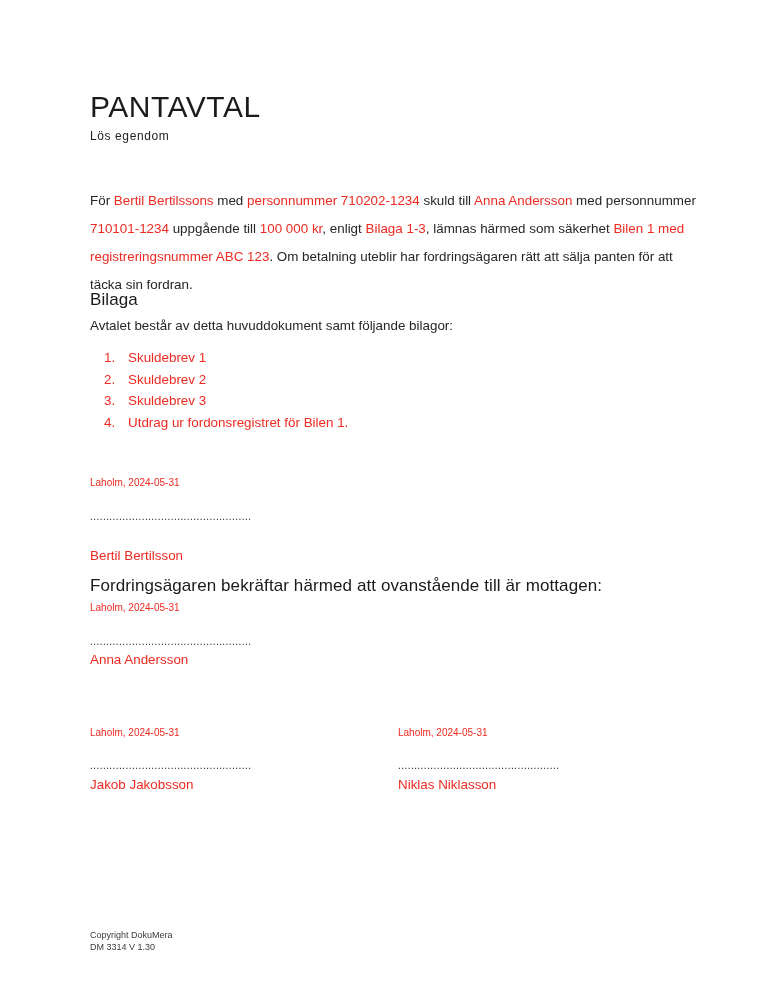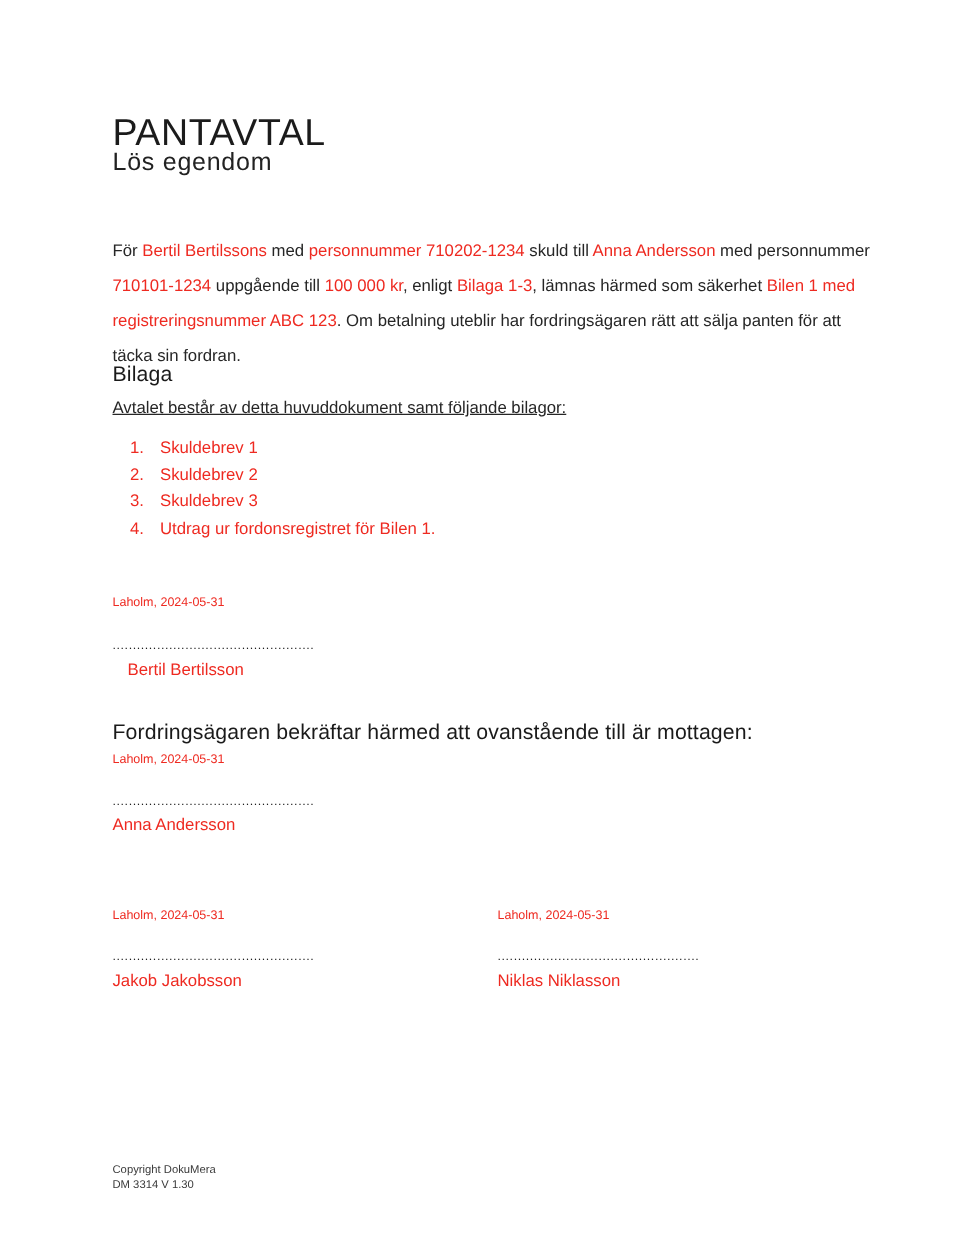--- a/index.html
+++ b/index.html
@@ -21,43 +21,43 @@
   .red { color: var(--accent-red, #ee2a21); }
 
   .doc-title {
     left: 90px; top: 90px;
     font-size: 30px;
     font-weight: 400;
     letter-spacing: 0.5px;
     color: #1b1b1b;
   }
   .doc-subtitle {
-    left: 90px; top: 119px;
-    font-size: 20px;
+    left: 90px; top: 129px;
+    font-size: 12px;
     letter-spacing: 0.6px;
     color: #222222;
   }
   .intro-par {
     left: 90px; top: 187px;
     width: 618px;
     font-size: 13.4px;
     line-height: 28px;
     color: #262626;
   }
   .section-heading {
     font-size: 17px;
     font-weight: 400;
     color: #1a1a1a;
     letter-spacing: 0.1px;
     white-space: nowrap;
   }
   .h-bilagor   { left: 90px; top: 290px; }
   .bilagor-intro {
     left: 90px; top: 318px;
-    font-size: 13.4px; color: #262626; text-decoration: underline;
+    font-size: 13.4px; color: #262626;
   }
   .attachment-list {
     left: 104px; top: 350px;
     list-style: none;
     font-size: 13.4px;
   }
   .attachment-list li {
     height: 21.5px;
     display: flex;
   }
@@ -77,21 +77,21 @@
     overflow: hidden;
     width: 162px;
   }
   .sig-name {
     font-size: 13.4px;
     white-space: nowrap;
   }
   .h-sig1   { left: 90px; top: 451px; }
   .date-1   { left: 90px; top: 477px; }
   .dots-1   { left: 90px; top: 511px; }
-  .name-1   { left: 90px; top: 528px; margin-left: 12px; }
+  .name-1   { left: 90px; top: 548px; }
 
   .h-sig2   { left: 90px; top: 576px; }
   .date-2   { left: 90px; top: 602px; }
   .dots-2   { left: 90px; top: 636px; }
   .name-2   { left: 90px; top: 652px; }
 
   .h-wit    { left: 90px; top: 697px; }
   .date-w1  { left: 90px;  top: 727px; }
   .date-w2  { left: 398px; top: 727px; }
   .dots-w1  { left: 90px;  top: 760px; }

